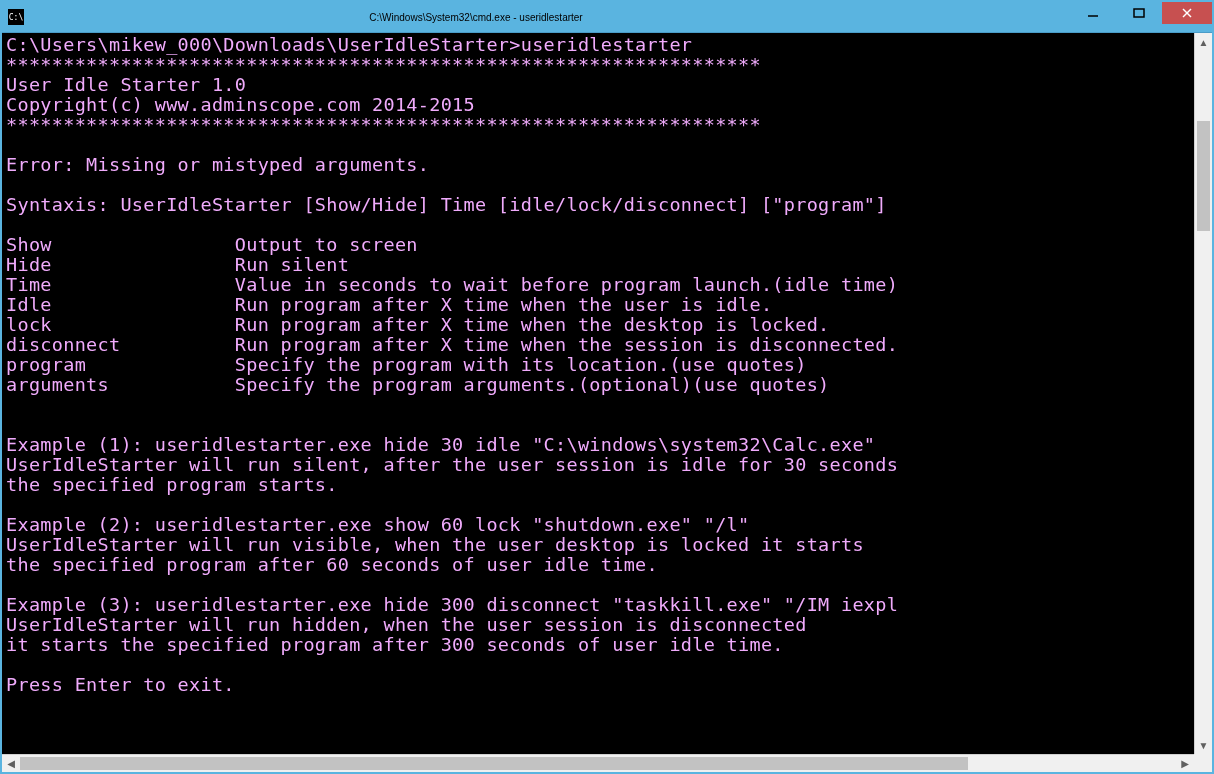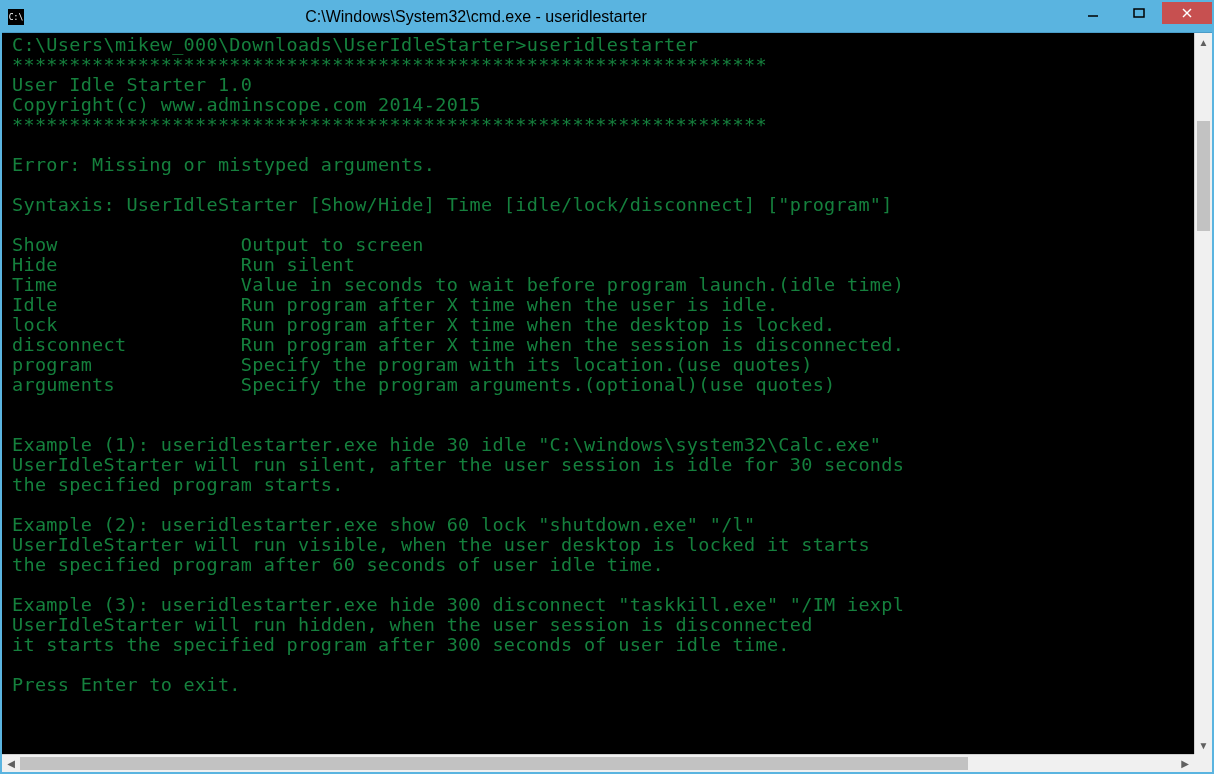--- a/index.html
+++ b/index.html
@@ -36,21 +36,21 @@
   display: flex;
   align-items: center;
   justify-content: center;
   color: #fff;
   font-size: 8px;
   font-family: monospace;
 }
 .titlebar .title {
   flex: 1;
   text-align: center;
-  font-size: 16px;
+  font-size: 10px;
   padding-right: 150px;
 }
 .win-controls {
   display: flex;
   height: 100%;
 }
 .win-btn {
   width: 46px;
   height: 22px;
   display: flex;
@@ -73,27 +73,27 @@
   flex: 1;
   background: #fff;
   display: flex;
   flex-direction: column;
   border-top: 1px solid #4a9cc8;
   position: relative;
 }
 .console-area {
   flex: 1;
   background: #000;
-  color: #15803d;
+  color: #f0abfc;
   font-family: "Consolas", "Lucida Console", monospace;
   font-size: 18.5px;
   line-height: 20px;
   white-space: pre;
   overflow: hidden;
-  padding: 2px 10px;
+  padding: 2px 4px;
   letter-spacing: 0.3px;
   margin-right: 18px;
 }
 .vscroll {
   position: absolute;
   right: 0;
   top: 0;
   bottom: 18px;
   width: 18px;
   background: #f0f0f0;

